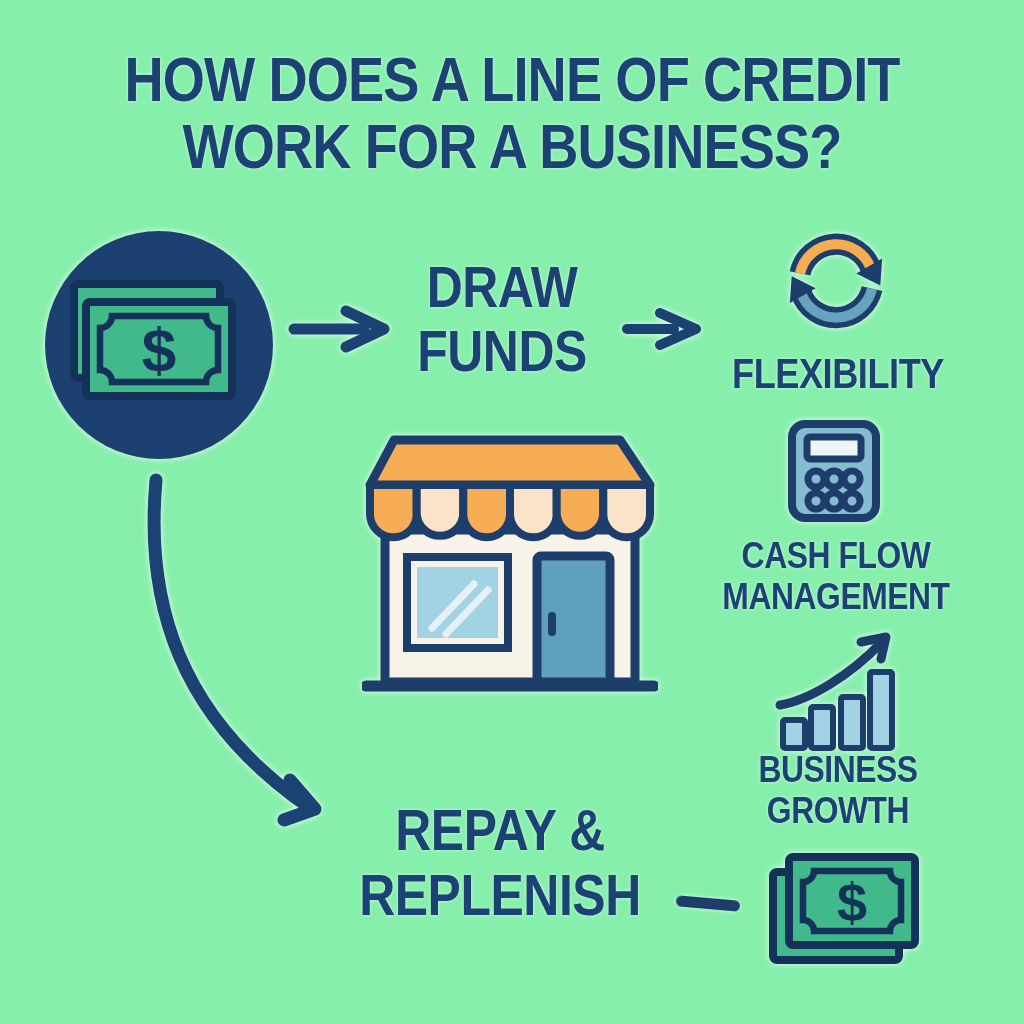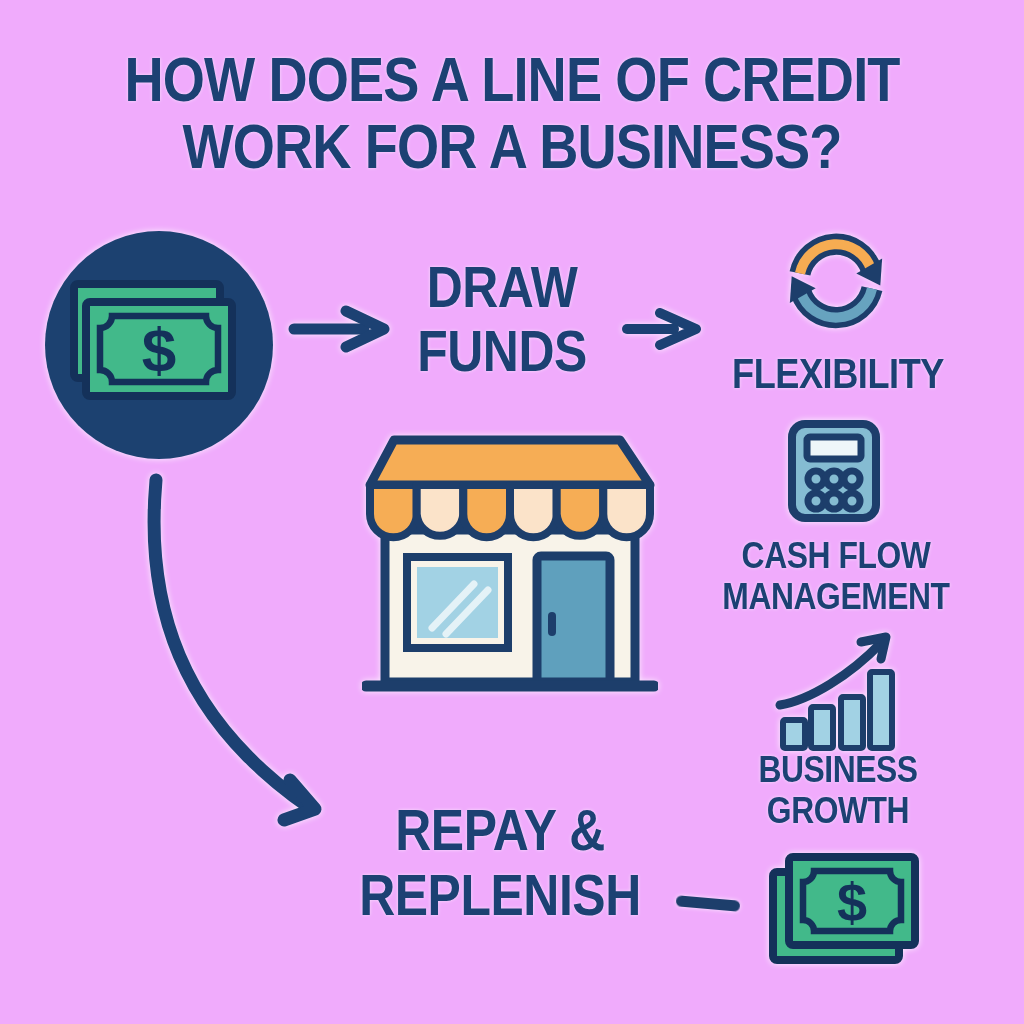--- a/index.html
+++ b/index.html
@@ -1,16 +1,16 @@
 <!DOCTYPE html>
 <html><head>
 <meta charset="utf-8">
 <style>
   html,body{margin:0;padding:0;background:#dbeaf3;}
-  .canvas{position:relative;width:1024px;height:1024px;background:#f0abfc;overflow:hidden;
+  .canvas{position:relative;width:1024px;height:1024px;background:#86efac;overflow:hidden;
           font-family:"Liberation Sans",sans-serif;}
   .txt{position:absolute;color:#1c4173;font-weight:bold;text-align:center;
        text-shadow:0 0 4px rgba(255,255,255,.65);}
   .condensed{transform:scaleX(.86);transform-origin:center;}
   .txt .line{display:block;}
   .title{left:0;top:46px;width:1024px;font-size:63px;line-height:1.06;letter-spacing:-1px;}
   .step-draw{left:372px;top:255px;width:260px;font-size:58px;line-height:1.1;letter-spacing:-.5px;}
   .step-repay{left:330px;top:798px;width:340px;font-size:58px;line-height:1.12;letter-spacing:-.5px;}
   .lbl-flex{left:708px;top:350px;width:260px;font-size:42px;letter-spacing:-.5px;}
   .lbl-cash{left:696px;top:536px;width:280px;font-size:37px;line-height:1.1;letter-spacing:-.5px;}

